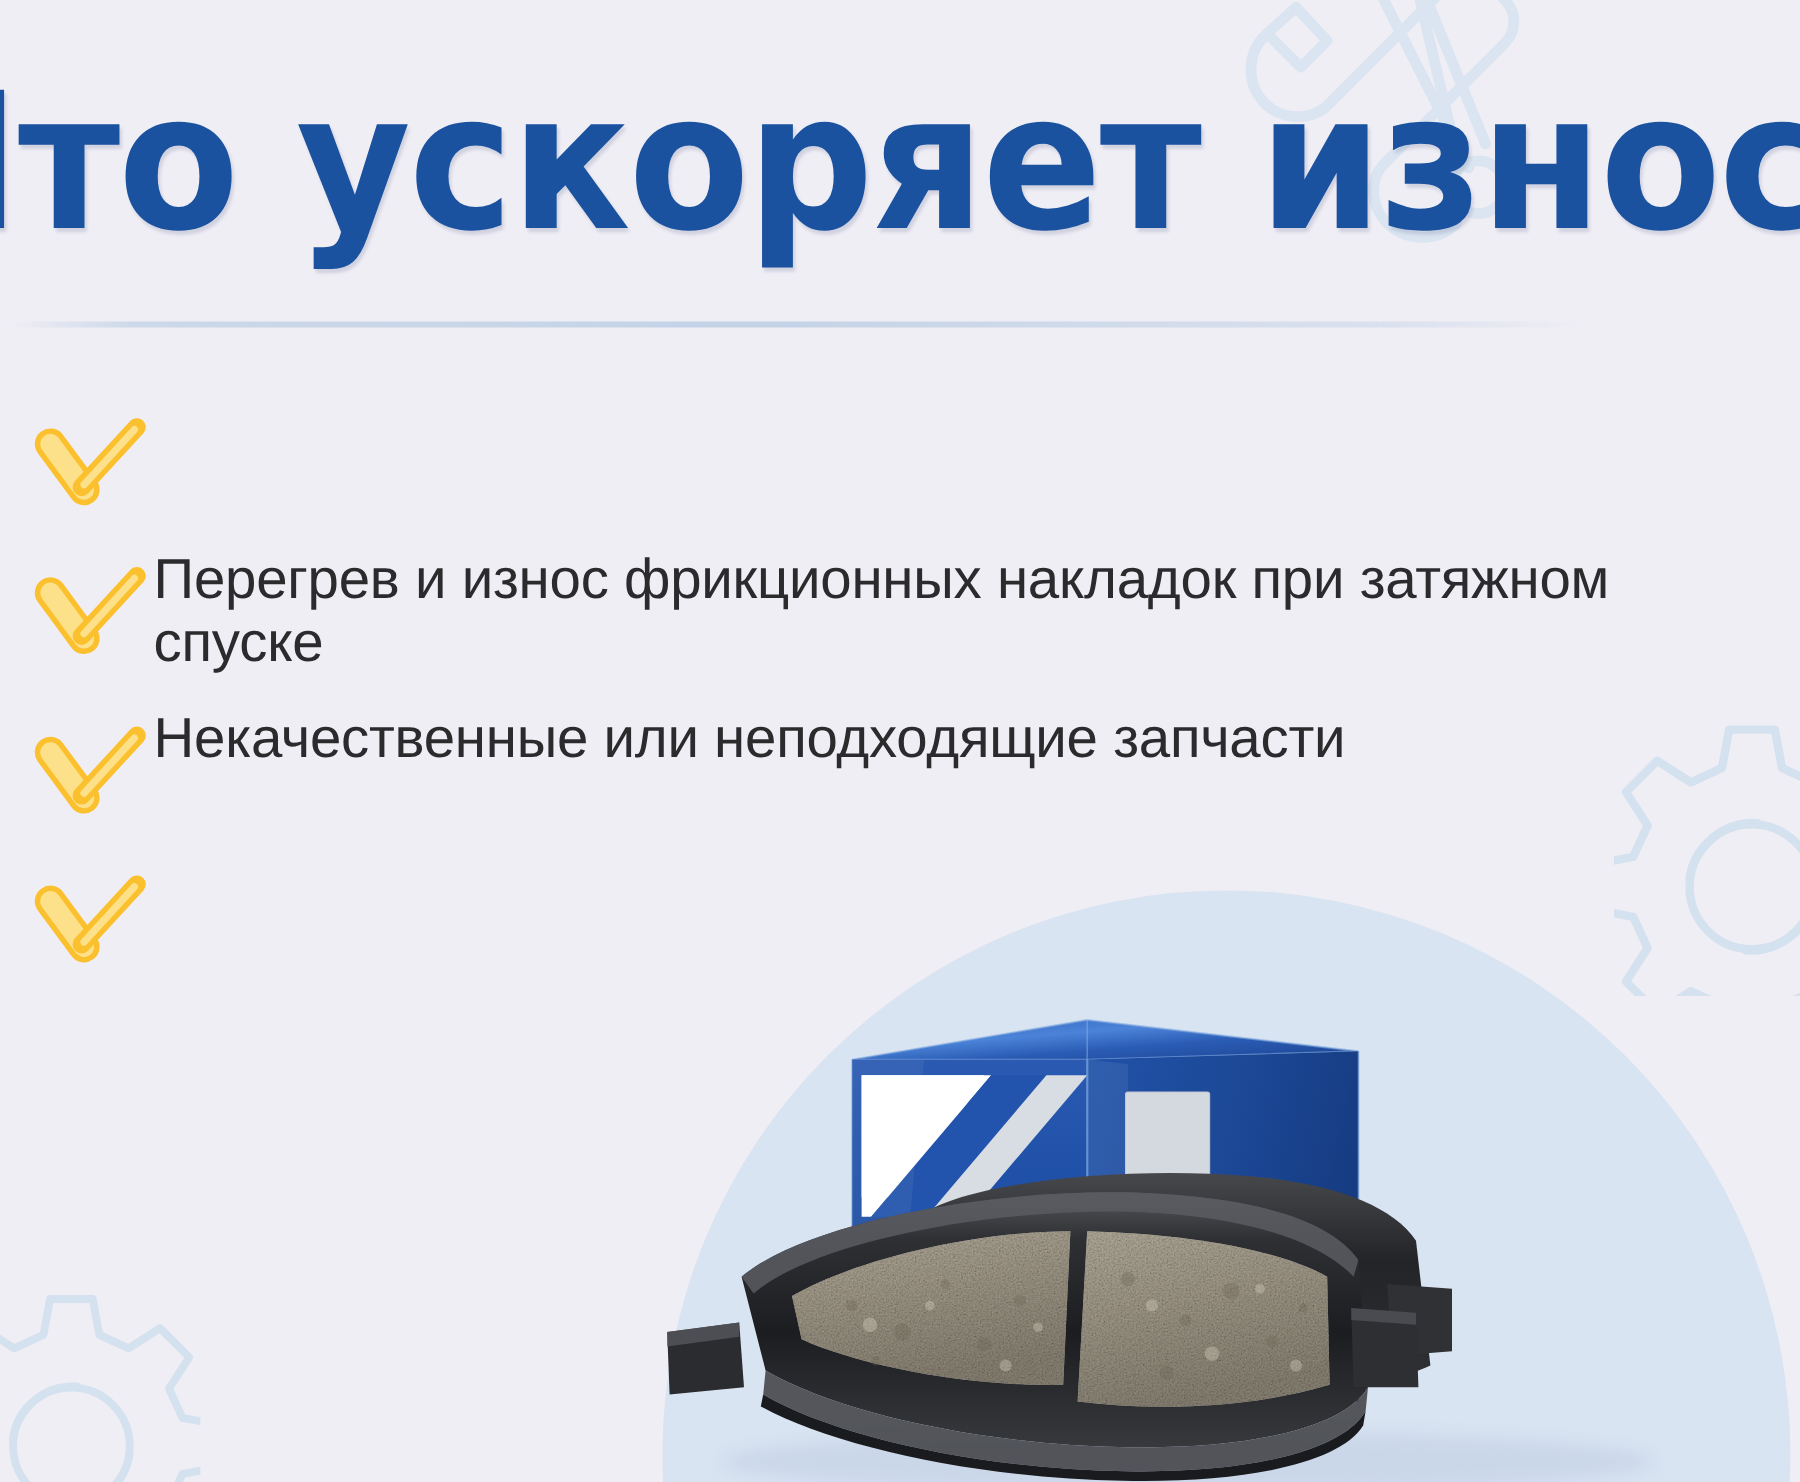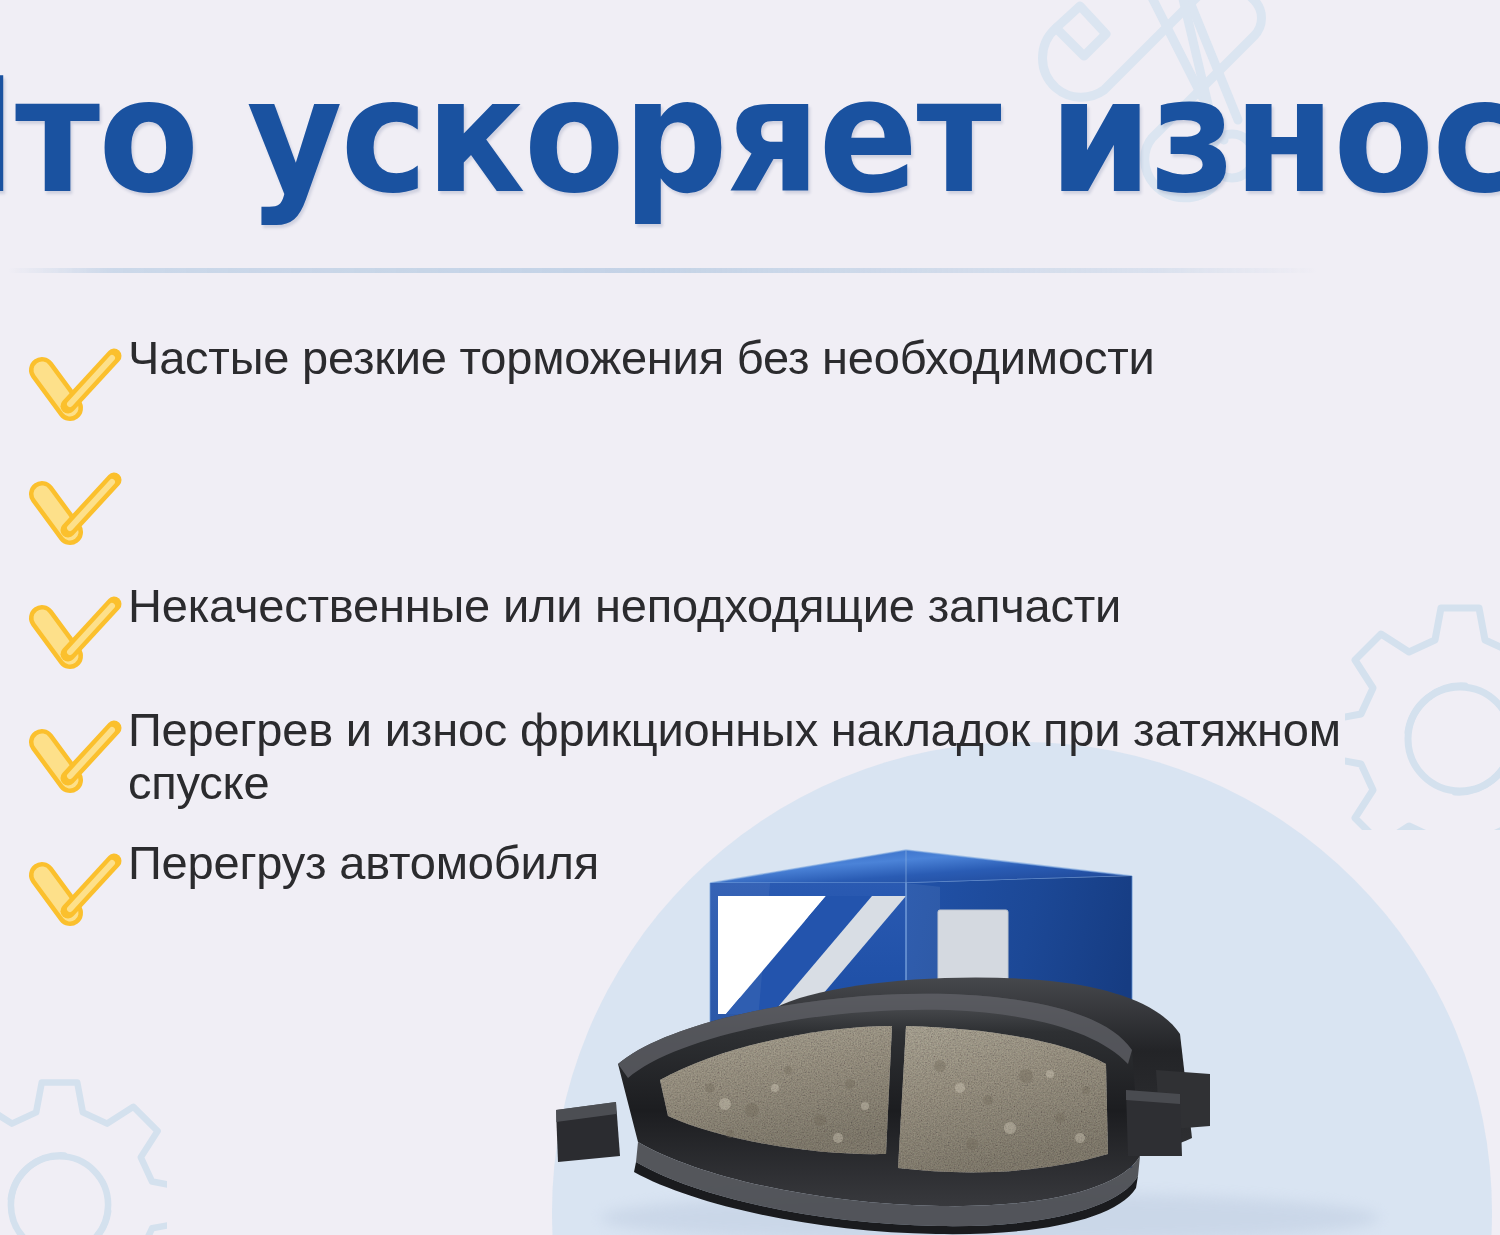--- a/index.html
+++ b/index.html
@@ -166,67 +166,57 @@
 
   <div class="blue-circle"></div>
 
   <div class="title-wrap">
     <div class="title">Что ускоряет износ?</div>
   </div>
   <div class="divider"></div>
 
   <div class="list">
 
+
     <div class="item">
       <svg class="check" viewBox="0 0 106 92">
         <path d="M20 34 L48 72" stroke="#fbc02d" stroke-width="26" stroke-linecap="round" fill="none"></path>
         <path d="M20 34 L48 72" stroke="#fde08a" stroke-width="17" stroke-linecap="round" fill="none"></path>
         <path d="M46 70 L92 20" stroke="#fbc02d" stroke-width="15" stroke-linecap="round" fill="none"></path>
         <path d="M48 68 L90 22" stroke="#fde08a" stroke-width="6" stroke-linecap="round" fill="none"></path>
       </svg>
-      <div class="item-text">Частые резкие торможения без необходимости</div>
     </div>
 
     <div class="item">
       <svg class="check" viewBox="0 0 106 92">
         <path d="M20 34 L48 72" stroke="#fbc02d" stroke-width="26" stroke-linecap="round" fill="none"></path>
         <path d="M20 34 L48 72" stroke="#fde08a" stroke-width="17" stroke-linecap="round" fill="none"></path>
         <path d="M46 70 L92 20" stroke="#fbc02d" stroke-width="15" stroke-linecap="round" fill="none"></path>
         <path d="M48 68 L90 22" stroke="#fde08a" stroke-width="6" stroke-linecap="round" fill="none"></path>
       </svg>
+      <div class="item-text">Перегрев и износ фрикционных накладок при затяжном спуске</div>
     </div>
 
     <div class="item">
       <svg class="check" viewBox="0 0 106 92">
         <path d="M20 34 L48 72" stroke="#fbc02d" stroke-width="26" stroke-linecap="round" fill="none"></path>
         <path d="M20 34 L48 72" stroke="#fde08a" stroke-width="17" stroke-linecap="round" fill="none"></path>
         <path d="M46 70 L92 20" stroke="#fbc02d" stroke-width="15" stroke-linecap="round" fill="none"></path>
         <path d="M48 68 L90 22" stroke="#fde08a" stroke-width="6" stroke-linecap="round" fill="none"></path>
       </svg>
       <div class="item-text">Некачественные или неподходящие запчасти</div>
     </div>
 
     <div class="item">
       <svg class="check" viewBox="0 0 106 92">
         <path d="M20 34 L48 72" stroke="#fbc02d" stroke-width="26" stroke-linecap="round" fill="none"></path>
         <path d="M20 34 L48 72" stroke="#fde08a" stroke-width="17" stroke-linecap="round" fill="none"></path>
         <path d="M46 70 L92 20" stroke="#fbc02d" stroke-width="15" stroke-linecap="round" fill="none"></path>
         <path d="M48 68 L90 22" stroke="#fde08a" stroke-width="6" stroke-linecap="round" fill="none"></path>
       </svg>
-      <div class="item-text">Перегрев и износ фрикционных накладок при затяжном спуске</div>
-    </div>
-
-    <div class="item">
-      <svg class="check" viewBox="0 0 106 92">
-        <path d="M20 34 L48 72" stroke="#fbc02d" stroke-width="26" stroke-linecap="round" fill="none"></path>
-        <path d="M20 34 L48 72" stroke="#fde08a" stroke-width="17" stroke-linecap="round" fill="none"></path>
-        <path d="M46 70 L92 20" stroke="#fbc02d" stroke-width="15" stroke-linecap="round" fill="none"></path>
-        <path d="M48 68 L90 22" stroke="#fde08a" stroke-width="6" stroke-linecap="round" fill="none"></path>
-      </svg>
-      <div class="item-text">Перегруз автомобиля</div>
     </div>
 
   </div>
 
   <svg class="product" viewBox="0 0 980 397">
     <defs>
       <linearGradient id="boxTop" x1="0" y1="0" x2="1" y2="1">
         <stop offset="0%" stop-color="#2e62bd"></stop>
         <stop offset="38%" stop-color="#4b83d8"></stop>
         <stop offset="62%" stop-color="#2a5cb4"></stop>

